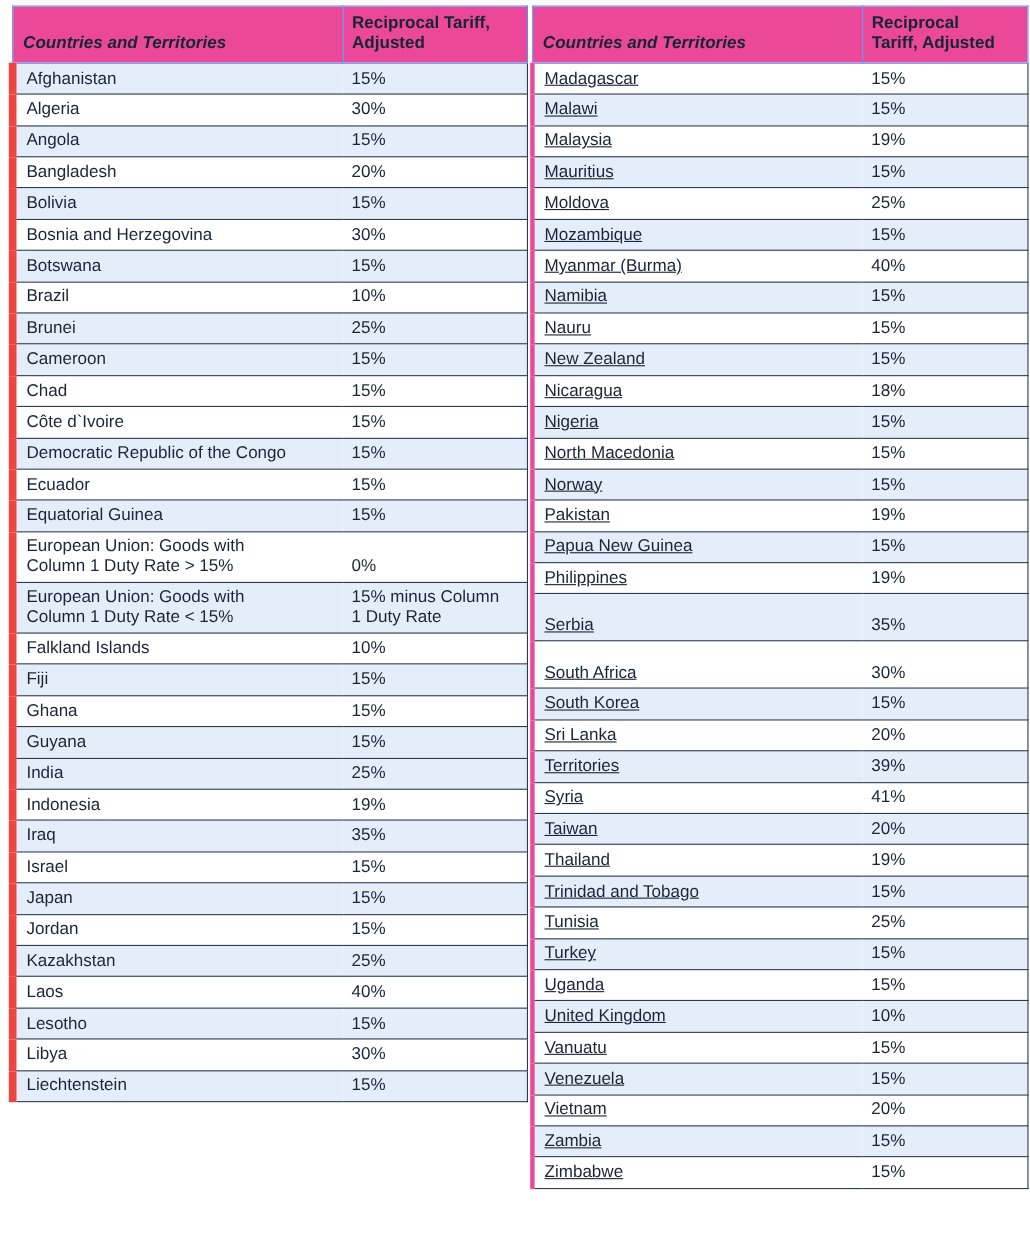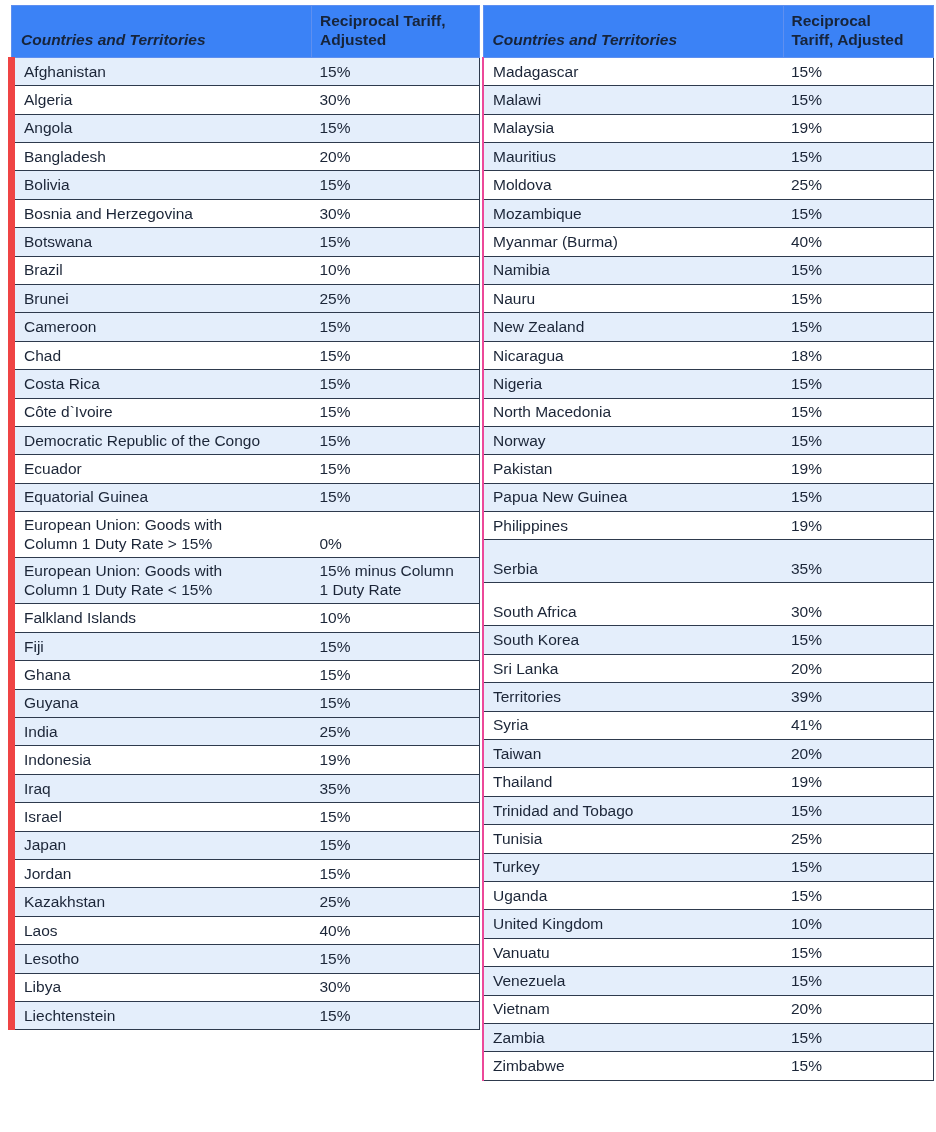--- a/index.html
+++ b/index.html
@@ -35,21 +35,21 @@
 
   table.left-table  { width: 468px; }
   table.right-table { width: 450px; margin-left: 2px; }
 
   table.tariff-table col.country-col-left { width: 300px; }
   table.tariff-table col.rate-col-left    { width: 168px; }
   table.tariff-table col.country-col-right { width: 300px; }
   table.tariff-table col.rate-col-right    { width: 150px; }
 
   thead th {
-    background: #3b82f6;
+    background: #ec4899;
     color: #17243a;
     font-weight: bold;
     font-size: 15.5px;
     text-align: left;
     vertical-align: bottom;
     padding: 6px 8px 7px 8px;
     border: 1px solid #5e8ff0;
     line-height: 1.22;
     height: 44px;
     box-sizing: border-box;
@@ -76,21 +76,21 @@
   tbody td.country-cell { text-align: left; }
   tbody td.rate-cell    { text-align: left; padding-left: 8px; }
 
   tbody tr.shade-blue  td { background: #e4eefb; }
   tbody tr.shade-white td { background: #ffffff; }
 
   tbody tr.tall-row td { height: 43px; }
 
   table.left-table  tbody td:first-child { border-left: 7px solid #ef4444; }
   table.left-table  tbody td:last-child  { border-right: 1px solid #2e3a4d; }
-  table.right-table tbody td:first-child { border-left: 2px solid #ec4899; }
+  table.right-table tbody td:first-child { border-left: 4px solid #ec4899; text-decoration: underline; }
   table.right-table tbody td:last-child  { border-right: 1px solid #2e3a4d; }
 </style>
 </head>
 <body>
 
 <div id="tables-wrapper">
 
   <table class="tariff-table left-table">
     <colgroup>
       <col class="country-col-left">
@@ -141,24 +141,20 @@
           <td class="rate-cell">25%</td>
         </tr>
         <tr class="shade-blue">
           <td class="country-cell">Cameroon</td>
           <td class="rate-cell">15%</td>
         </tr>
         <tr class="shade-white">
           <td class="country-cell">Chad</td>
           <td class="rate-cell">15%</td>
         </tr>
-        <tr class="shade-blue">
-          <td class="country-cell">Costa Rica</td>
-          <td class="rate-cell">15%</td>
-        </tr>
         <tr class="shade-white">
           <td class="country-cell">Côte d`Ivoire</td>
           <td class="rate-cell">15%</td>
         </tr>
         <tr class="shade-blue">
           <td class="country-cell">Democratic Republic of the Congo</td>
           <td class="rate-cell">15%</td>
         </tr>
         <tr class="shade-white">
           <td class="country-cell">Ecuador</td>

